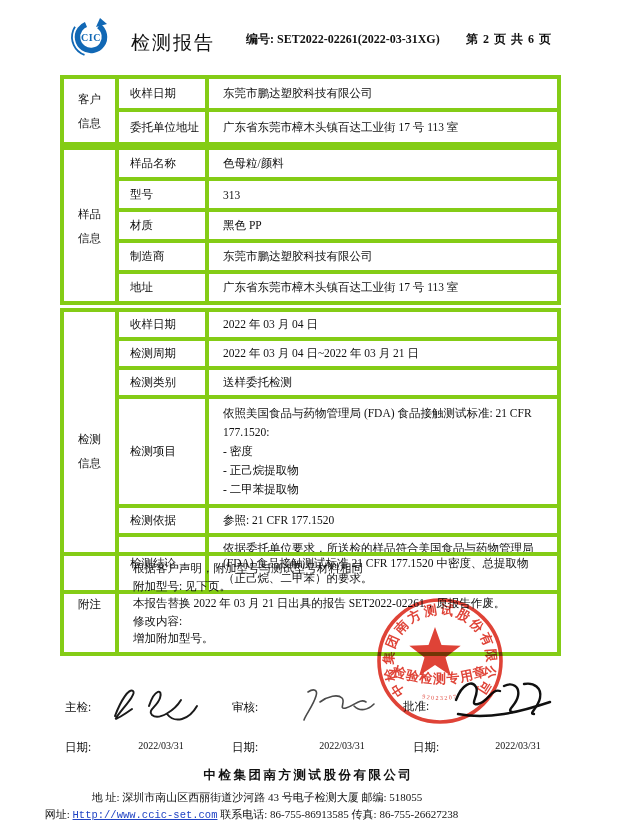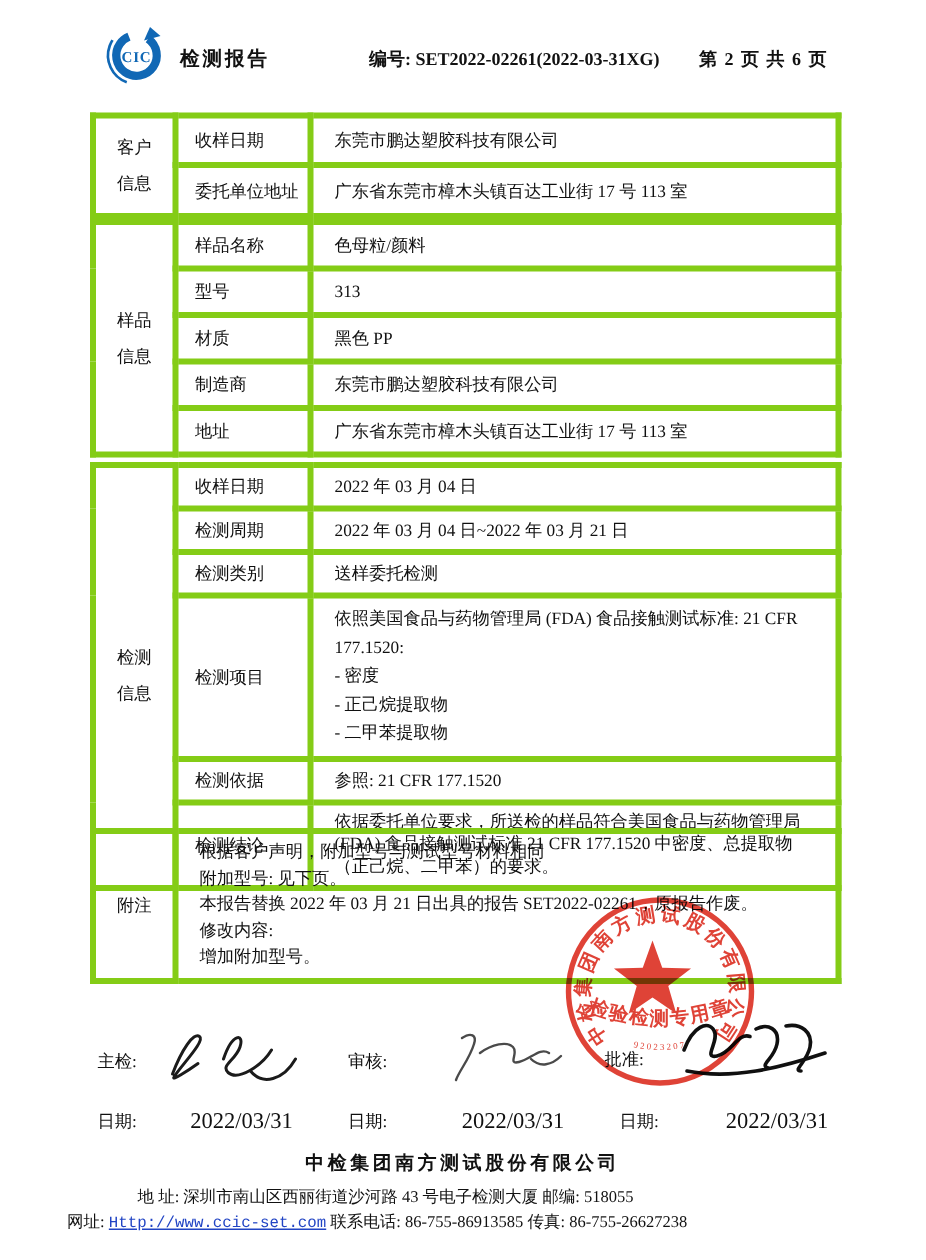--- a/index.html
+++ b/index.html
@@ -1,42 +1,42 @@
 <!DOCTYPE html>
 <html><head>
 <meta charset="utf-8">
 <style>
   html,body { margin:0; padding:0; background:#ffffff; }
   .page {
     position:relative; width:617px; height:840px; background:#fff;
     font-family:"Liberation Serif","DejaVu Serif",serif; color:#111; overflow:hidden;
   }
   
-  .hdr-title { position:absolute; left:120px; top:30px; font-size:13px; font-weight:bold; letter-spacing:2px; }
+  .hdr-title { position:absolute; left:131px; top:30px; font-size:19px; font-weight:normal; letter-spacing:2px; }
   .hdr-no    { position:absolute; left:246px; top:31px; font-size:12px; font-weight:bold; }
   .hdr-page  { position:absolute; left:466px; top:31px; font-size:12px; font-weight:bold; letter-spacing:1px; }
   .logo-svg  { position:absolute; left:63px; top:14px; }
   
   table.sec { position:absolute; left:60px; width:497px; border-collapse:collapse; table-layout:fixed; }
   table.sec td { border:4px solid #84cc16; font-size:11.5px; color:#101010; vertical-align:middle; }
   #sec-customer { top:75px; }
   #sec-sample   { top:146px; }
   #sec-test     { top:308px; }
   #sec-notes    { top:552px; }
   .title-cell { text-align:center; white-space:pre-line; line-height:24px; }
   .label-cell { padding:2px 2px 2px 11px; }
   .value-cell { padding:2px 6px 2px 14px; }
   .multi      { white-space:pre-line; line-height:19px; padding-top:5px; padding-bottom:5px; }
   .conclusion { line-height:15px; font-size:10.8px; padding-top:4px; padding-bottom:4px; }
   .notes-cell { white-space:pre-line; line-height:17.5px; padding-top:4px; padding-bottom:4px; }
   tr.h33{height:33px;} tr.h34{height:34px;padding-left:47px;} tr.h31{height:31px;} tr.h29{height:29px;}
   tr.h82{height:82px;} tr.h44{height:44px;} tr.h90{height:90px;}
   
   .sig-label { position:absolute; font-size:11.5px; color:#101010; }
-  .date-val  { position:absolute; font-size:15px; width:86px; text-align:center; color:#101010; }
+  .date-val  { position:absolute; font-size:10px; width:86px; text-align:center; color:#101010; }
   .sig-svg   { position:absolute; pointer-events:none; }
   
   .stamp-svg { position:absolute; left:360px; top:581px; mix-blend-mode:multiply; opacity:0.92; pointer-events:none; }
   
   .ft-company { position:absolute; left:0; top:767px; width:617px; text-align:center;
                 font-size:12.5px; font-weight:bold; letter-spacing:2.5px; }
   .ft-addr    { position:absolute; left:0; top:790px; width:514px; text-align:center; font-size:11px; }
   .ft-web     { position:absolute; left:0; top:807px; width:503px; text-align:center; font-size:11px; }
   .ft-url     { color:#2144c4; text-decoration:underline; font-family:"Liberation Mono","DejaVu Sans Mono",monospace; font-size:10.5px; }
 </style>

